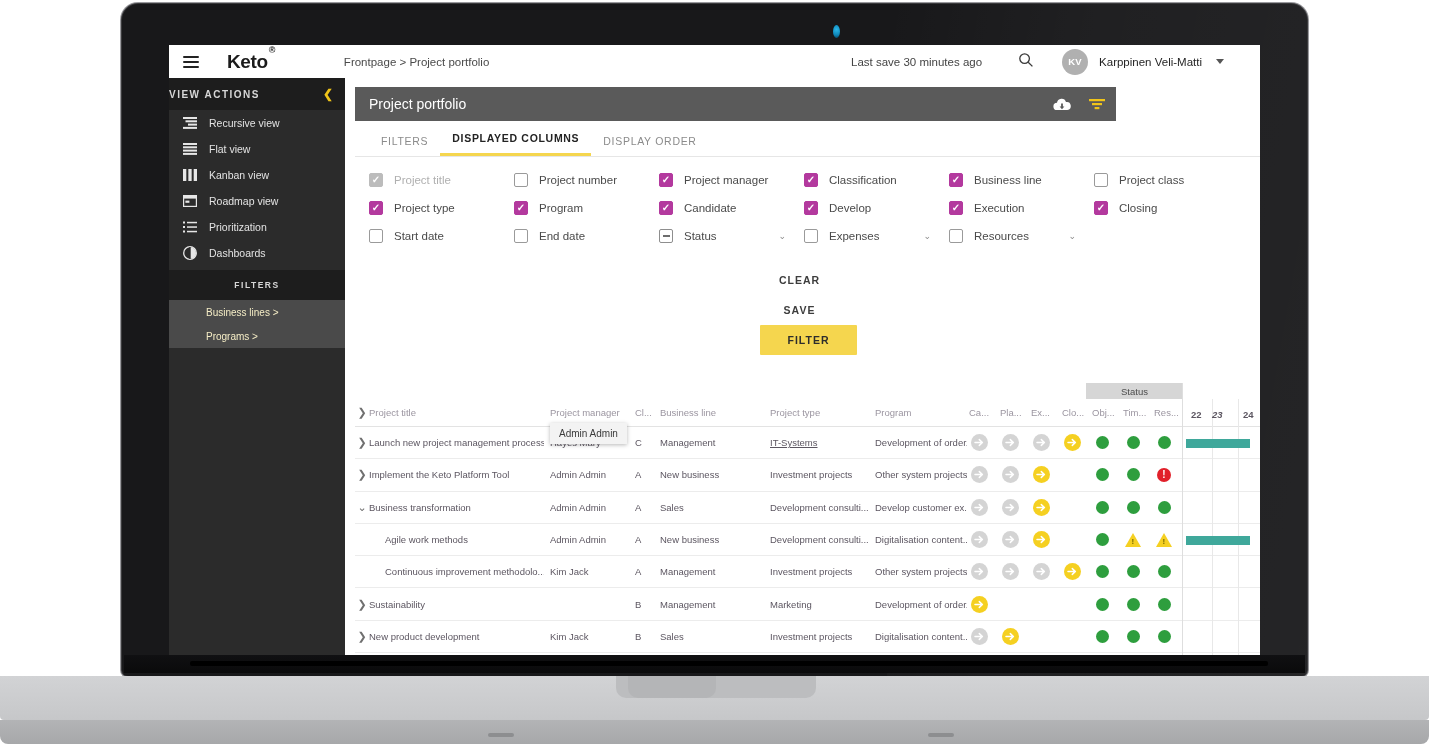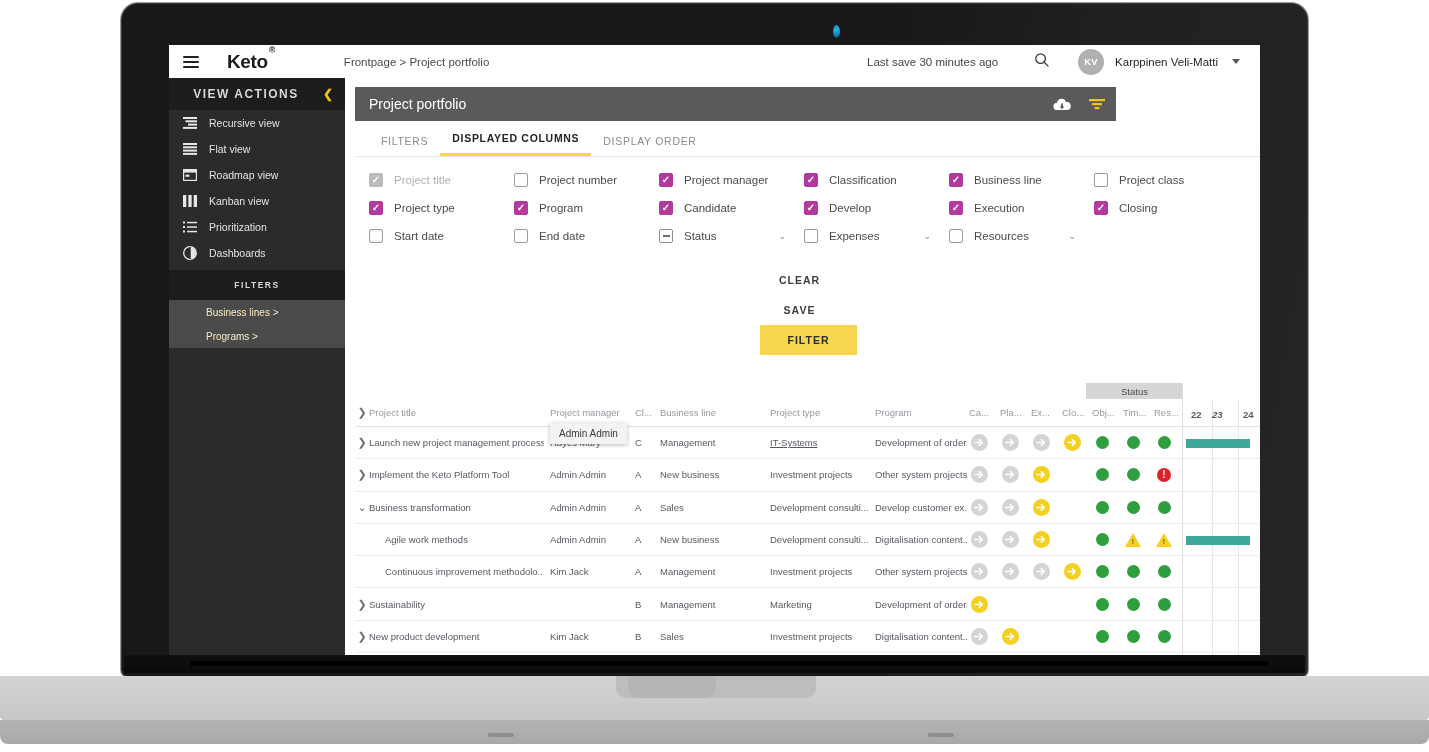--- a/index.html
+++ b/index.html
@@ -69,41 +69,41 @@
   
   .topbar {
     position: absolute; left: 0; top: 0; width: 1091px; height: 33px;
     background: #fff; display: flex; align-items: center;
   }
   .hamburger { width: 16px; height: 12px; margin-left: 14px; display:flex; flex-direction:column; justify-content:space-between; cursor:pointer;}
   .hamburger i { display:block; height:2px; background:#232323; border-radius:1px; }
   .brand { margin-left: 28px; font-size: 19px; font-weight: 700; color: #1b1b1b; letter-spacing: -0.4px; position:relative; }
   .brand sup { font-size: 9px; position: relative; top: -7px; left: 1px; }
   .breadcrumb { margin-left: 70px; font-size: 11.5px; color: #4a4a4a; }
-  .topbar-right { margin-left: auto; display: flex; align-items: center; padding-right: 20px; }
+  .topbar-right { margin-left: auto; display: flex; align-items: center; padding-right: 36px; }
   .lastsave { font-size: 11.5px; color: #444; }
   .search-ic { margin-left: 36px; cursor:pointer; }
   .avatar {
     margin-left: 28px; width: 26px; height: 26px; border-radius: 50%;
     background: #b0b0b0; color: #fff; font-size: 9.5px; font-weight: 700;
     display: flex; align-items: center; justify-content: center; letter-spacing: .3px;
   }
   .username { margin-left: 11px; font-size: 11.5px; color: #1f1f1f; }
   .caret-dn { margin-left: 14px; width:0;height:0;border-left:4px solid transparent;border-right:4px solid transparent;border-top:5px solid #555; cursor:pointer;}
 
   
   .sidebar {
     position: absolute; left: 0; top: 33px; width: 176px; height: 586px;
     background: #2b2b2b;
   }
   .side-head {
     height: 32px; background: #1d1d1d; display:flex; align-items:center; justify-content:space-between;
     padding: 0 12px 0 0;
   }
-  .side-head span { flex:1; text-align:center; font-size:12px; letter-spacing:1.5px; color:#d7d7d7; font-weight:700; }
+  .side-head span { flex:1; text-align:left; font-size:10px; letter-spacing:1.5px; color:#d7d7d7; font-weight:700; }
   .collapse-ic { color:#f0c419; font-size:12px; line-height:1; font-weight:700; cursor:pointer; }
   .side-item {
     height: 26px; display:flex; align-items:center; padding-left: 13px; cursor:pointer;
     font-size: 10.5px; color: #e3e3e3;
   }
   .side-item .ic { width: 15px; height: 13px; margin-right: 12px; display:flex; align-items:center; justify-content:center; }
   .side-filters {
     height: 30px; background:#1d1d1d; display:flex; align-items:center; justify-content:center;
     font-size:8.5px; letter-spacing:1.5px; color:#d7d7d7; font-weight:700; margin-top: 4px;
   }
@@ -249,37 +249,37 @@
               <rect x="0" y="6.6" width="14" height="2" fill="#e6e6e6"></rect>
               <rect x="0" y="9.9" width="14" height="2" fill="#e6e6e6"></rect>
             </svg>
         </span>
         <span>Flat view</span>
       </div>
 
       <div class="side-item">
         <span class="ic">
           <svg width="14" height="12" viewBox="0 0 14 12">
+              <rect x="0" y="0" width="3.3" height="12" fill="#e6e6e6"></rect>
+              <rect x="5.35" y="0" width="3.3" height="12" fill="#e6e6e6"></rect>
+              <rect x="10.7" y="0" width="3.3" height="12" fill="#e6e6e6"></rect>
+            </svg>
+        </span>
+        <span>Kanban view</span>
+      </div>
+
+      <div class="side-item">
+        <span class="ic">
+          <svg width="14" height="12" viewBox="0 0 14 12">
               <rect x="0.6" y="0.6" width="12.8" height="10.8" fill="none" stroke="#e6e6e6" stroke-width="1.2"></rect>
               <rect x="0.6" y="0.6" width="12.8" height="3" fill="#e6e6e6"></rect>
               <rect x="2.4" y="5.6" width="4" height="2.2" fill="#e6e6e6"></rect>
             </svg>
         </span>
         <span>Roadmap view</span>
-      </div>
-
-      <div class="side-item">
-        <span class="ic">
-          <svg width="14" height="12" viewBox="0 0 14 12">
-              <rect x="0" y="0" width="3.3" height="12" fill="#e6e6e6"></rect>
-              <rect x="5.35" y="0" width="3.3" height="12" fill="#e6e6e6"></rect>
-              <rect x="10.7" y="0" width="3.3" height="12" fill="#e6e6e6"></rect>
-            </svg>
-        </span>
-        <span>Kanban view</span>
       </div>
 
       <div class="side-item">
         <span class="ic">
           <svg width="14" height="12" viewBox="0 0 14 12">
               <rect x="0" y="0.5" width="2" height="2" fill="#e6e6e6"></rect>
               <rect x="0" y="5" width="2" height="2" fill="#e6e6e6"></rect>
               <rect x="0" y="9.5" width="2" height="2" fill="#e6e6e6"></rect>
               <rect x="4" y="0.8" width="10" height="1.5" fill="#e6e6e6"></rect>
               <rect x="4" y="5.3" width="10" height="1.5" fill="#e6e6e6"></rect>

